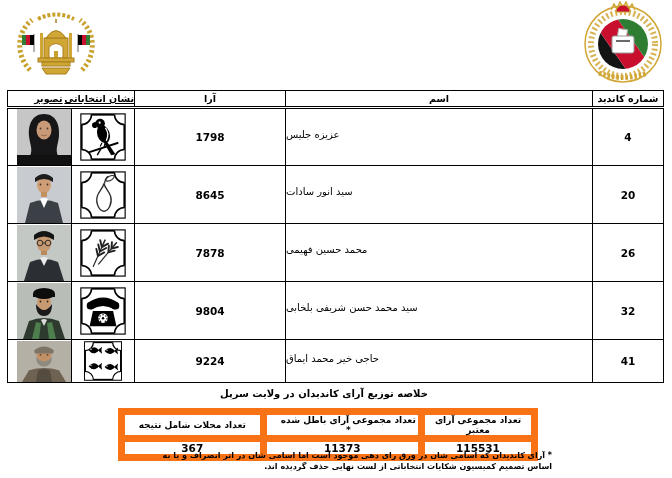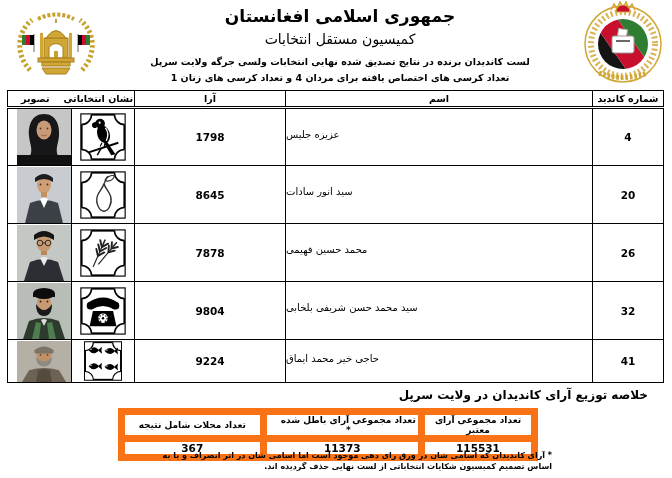--- a/index.html
+++ b/index.html
@@ -19,34 +19,34 @@
   .t4 { font-size:9.5px; font-weight:bold; margin-top:5px; }
   
   table { border-collapse:collapse; table-layout:fixed; }
   .main-table { position:absolute; left:7px; top:90px; width:657px; direction:rtl; border:1.5px solid #000; }
   .main-table th, .main-table td { border:1px solid #000; overflow:hidden; }
   .main-table th { height:17px; font-size:9.5px; font-weight:bold; text-align:center; border-bottom:3px double #000; padding:0; }
   .col-num   { width:71px; }
   .col-name  { width:307px; }
   .col-votes { width:151px; }
   .hdr-split { display:flex; }
-  .hdr-split span { display:block; text-align:center; }
+  .hdr-split span { display:block; text-align:right;text-decoration:underline; }
   .hdr-split .s1 { width:72px; }
   .hdr-split .s2 { width:55px; }
   td.num   { text-align:center; font-size:10.5px; font-weight:bold; vertical-align:middle; }
   td.name  { text-align:left; padding:0 12px 6px 0; font-size:10px; vertical-align:middle; }
   td.votes { text-align:center; font-size:10.5px; font-weight:bold; vertical-align:middle; }
   td.sym   { padding:0; text-align:center; vertical-align:middle; }
   td.photo { padding:0; }
   .photo-svg { display:block; width:54px; height:56px; }
   tr.row-last .photo-svg { height:41px; }
   .sym-svg { width:46px; height:48px; vertical-align:middle; }
   tr.row-last .sym-svg { width:42px; height:40px; }
   
-  .summary-title { position:absolute; top:388px; left:0; width:648px; text-align:right; direction:rtl; font-size:12px; font-weight:bold; }
+  .summary-title { position:absolute; top:388px; left:0; width:648px; text-align:center; direction:rtl; font-size:10px; font-weight:bold; }
   .summary-table { position:absolute; left:118px; top:408px; width:420px; direction:rtl; border:1.5px solid #000; }
   .summary-table th, .summary-table td { border:7px solid #f97316; text-align:center; }
   .summary-table th { height:18px; font-size:9px;  font-weight:bold; }
   .summary-table td { height:17px; font-size:10.5px; font-weight:bold; }
   .sc0 { width:107px; } .sc1 { width:150px;padding-left:12px; } .sc2 { width:134px; }
   
   .footnote { position:absolute; right:120px; top:450px; width:412px; direction:rtl; text-align:right; font-size:8px; font-weight:bold; line-height:11px; }
 </style>
 </head>
 <body>
@@ -114,26 +114,20 @@
       <rect x="34" y="6" width="22" height="76" fill="#c8102e"></rect>
       <rect x="56" y="6" width="32" height="76" fill="#2e7d32"></rect>
     </g>
       </g>
     <rect x="41" y="28" width="9" height="9" fill="#fff" stroke="#aaa" transform="rotate(8 45 32)"></rect>
     <rect x="35" y="35" width="22" height="17" rx="2" fill="#fff" stroke="#999"></rect>
     <line x1="39" y1="40" x2="53" y2="40" stroke="#444" stroke-width="1.6"></line>
     <path d="M22 72 Q46 81 70 72" fill="none" stroke="#d0a634" stroke-width="5" stroke-dasharray="2.5 2"></path>
   </svg>
 
-  <div class="header-text">
-    <div class="t1">جمهوری اسلامی افغانستان</div>
-    <div class="t2">کمیسیون مستقل انتخابات</div>
-    <div class="t3">لست کاندیدان برنده در نتایج تصدیق شده نهایی انتخابات ولسی جرگه ولایت سرپل</div>
-    <div class="t4">تعداد کرسی های اختصاص یافته برای مردان   4  و تعداد کرسی های زنان   1</div>
-  </div>
 
   <table class="main-table" dir="rtl">
     <thead>
       <tr>
         <th class="col-num">شماره کاندید</th>
         <th class="col-name">اسم</th>
         <th class="col-votes">آرا</th>
         <th colspan="2" style="width:127px">
           <span class="hdr-split">
             <span class="s1">نشان انتخاباتی</span>

